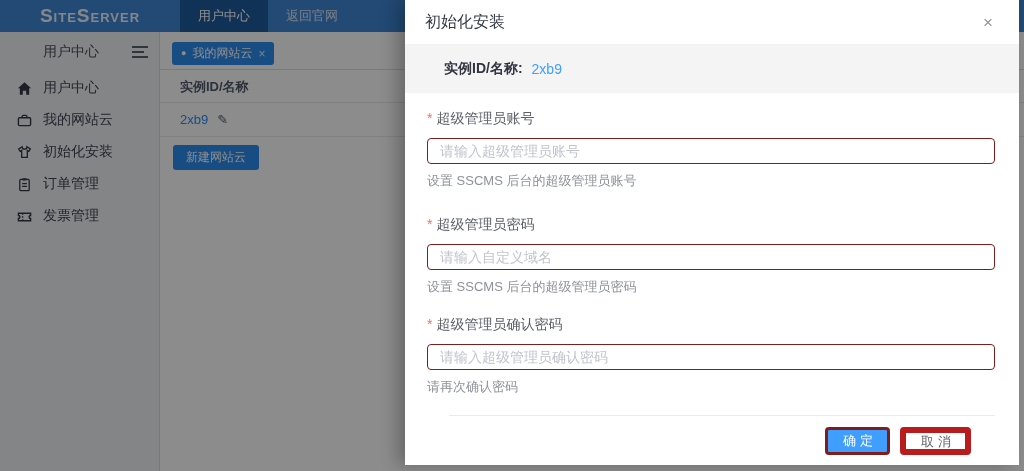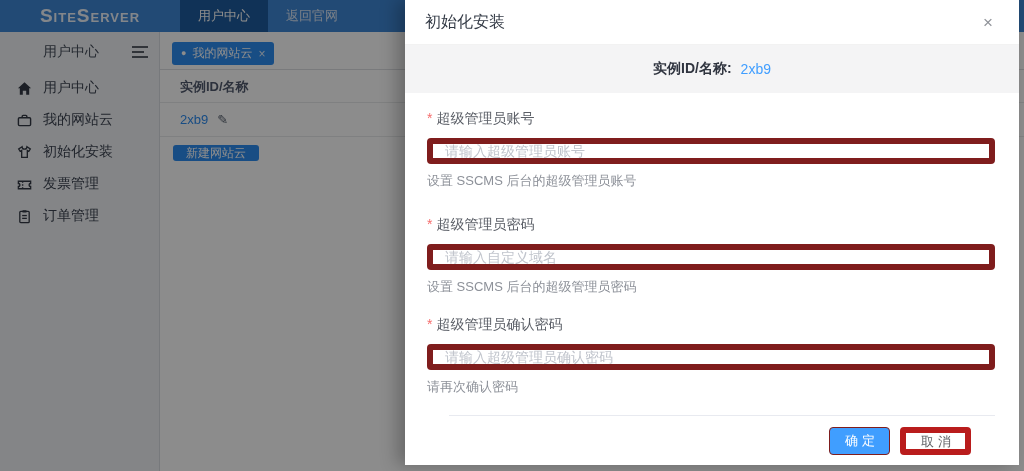--- a/index.html
+++ b/index.html
@@ -26,50 +26,50 @@
   .tab-bar { height:38px; border-bottom:1px solid #dcdee2; padding:10px 0 0 12px; }
   .tab { display:inline-flex; align-items:center; gap:6px; background:#2d8cf0; color:#fff; font-size:12px;
          height:23px; padding:0 9px; border-radius:3px; cursor:pointer; }
   .tab .dot { font-size:9px; line-height:1; }
   .tab .tab-close { font-size:12px; opacity:.85; cursor:pointer; }
   .table-header { height:33px; line-height:33px; padding-left:20px; font-weight:bold; color:#515a6e; font-size:13px; border-bottom:1px solid #e8eaec; }
   .table-row { height:34px; display:flex; align-items:center; padding-left:20px; gap:9px; border-bottom:1px solid #e8eaec; font-size:13px; }
   .row-link { color:#2d8cf0; text-decoration:none; cursor:pointer; }
   .edit-icon { color:#57606e; font-size:13px; cursor:pointer; }
   .new-btn { margin:8px 0 0 13px; background:#2d8cf0; color:#fff; border:none; border-radius:3px;
-             height:16px; padding:0 13px; font-size:12px; cursor:pointer; }
+             height:25px; padding:0 13px; font-size:12px; cursor:pointer; }
 
   
   .overlay { position:absolute; inset:0; background:rgba(0,0,0,0.45); z-index:5; }
 
   
   .drawer { position:absolute; top:0; right:5px; width:614px; height:465px; background:#fff; z-index:10;
             box-shadow:-8px 0 16px rgba(0,0,0,0.25); }
   .drawer-header { height:45px; display:flex; align-items:center; justify-content:space-between;
                    padding:0 26px 0 20px; border-bottom:1px solid #f2f2f2; }
   .drawer-title { font-size:16px; color:#333a45; }
   .drawer-close { font-size:17px; color:#909399; cursor:pointer; line-height:1; }
-  .info-bar { height:48px; background:#f4f4f5; display:flex; align-items:center; justify-content:center; gap:9px; font-size:14px; }
+  .info-bar { height:48px; background:#f4f4f5; display:flex; align-items:center; gap:9px; font-size:14px;padding-left:39px; }
   .info-label { color:#303540; font-weight:700; }
   .info-value { color:#409eff; cursor:pointer; }
   .form { padding:15px 24px 0 22px; }
   .field-label { font-size:14px; color:#5a5e66; line-height:20px; }
   .req { color:#f56c6c; margin-right:4px; }
-  .field-input { display:block; width:100%; height:26px; margin-top:10px; border:6px solid #7f1d1d; border-radius:4px;
+  .field-input { display:block; width:100%; height:26px; margin-top:10px; border:1px solid #7f1d1d; border-radius:4px;
                  padding:0 12px; font-size:14px; color:#333; outline:none; font-family:inherit; }
   .field-input::placeholder { color:#c0c4cc; }
   .field-hint { margin-top:8px; font-size:13px; color:#8d9199; line-height:18px; }
   .field { margin-top:0; }
   .field.f2 { margin-top:24px; }
   .field.f3 { margin-top:18px; }
   .footer-divider { border:none; border-top:1px solid #e8eaf0; margin:19px 0 0 22px; }
   .drawer-footer { display:flex; justify-content:flex-end; gap:10px; padding:11px 24px 0 0; }
   .btn { height:28px; border-radius:4px; font-size:13px; cursor:pointer; letter-spacing:4px;
          padding:0 10px 0 15px; font-family:inherit; }
-  .btn-primary { background:#409eff; border:1px solid #7f1d1d; color:#fff; }
+  .btn-primary { background:#409eff; border:3px solid #7f1d1d; color:#fff; }
   .btn-default { background:#fff; border:6px solid #b91c1c; color:#606266; }
 </style>
 </head>
 <body>
 
 <div class="stage">
 
   <div class="navbar">
     <div class="logo">SiteServer</div>
     <div class="nav-item active">用户中心</div>
@@ -102,34 +102,34 @@
         </svg>
       <span>我的网站云</span>
     </div>
     <div class="menu-item">
       <svg width="15" height="15" viewBox="0 0 16 16" fill="none" stroke="currentColor" stroke-width="1.4">
           <path d="M5.4 1.8 1.8 4.3l1.6 2.5 1.6-1v7.4h6V5.8l1.6 1 1.6-2.5-3.6-2.5a2.6 2.6 0 0 1-5.2 0z"></path>
         </svg>
       <span>初始化安装</span>
     </div>
     <div class="menu-item">
-      <svg width="15" height="15" viewBox="0 0 16 16" fill="none" stroke="currentColor" stroke-width="1.5">
-          <path d="M1.5 4.5h13V7a1.6 1.6 0 0 0 0 3.2v2.3h-13V10.2A1.6 1.6 0 0 0 1.5 7z"></path>
-          <line x1="6" y1="4.5" x2="6" y2="12.5" stroke-dasharray="1.6 1.6"></line>
-        </svg>
-      <span>发票管理</span>
-    </div>
-    <div class="menu-item">
       <svg width="15" height="15" viewBox="0 0 16 16" fill="none" stroke="currentColor" stroke-width="1.4">
           <rect x="3" y="2.5" width="10" height="12" rx="1"></rect>
           <rect x="5.8" y="1.2" width="4.4" height="2.6" rx="0.6" fill="currentColor" stroke="none"></rect>
           <line x1="5.5" y1="7" x2="10.5" y2="7"></line>
           <line x1="5.5" y1="10" x2="10.5" y2="10"></line>
         </svg>
       <span>订单管理</span>
+    </div>
+    <div class="menu-item">
+      <svg width="15" height="15" viewBox="0 0 16 16" fill="none" stroke="currentColor" stroke-width="1.5">
+          <path d="M1.5 4.5h13V7a1.6 1.6 0 0 0 0 3.2v2.3h-13V10.2A1.6 1.6 0 0 0 1.5 7z"></path>
+          <line x1="6" y1="4.5" x2="6" y2="12.5" stroke-dasharray="1.6 1.6"></line>
+        </svg>
+      <span>发票管理</span>
     </div>
   </div>
 
   <div class="main">
     <div class="tab-bar">
       <span class="tab">
         <span class="dot">●</span>
         <span>我的网站云</span>
         <span class="tab-close">×</span>
       </span>

